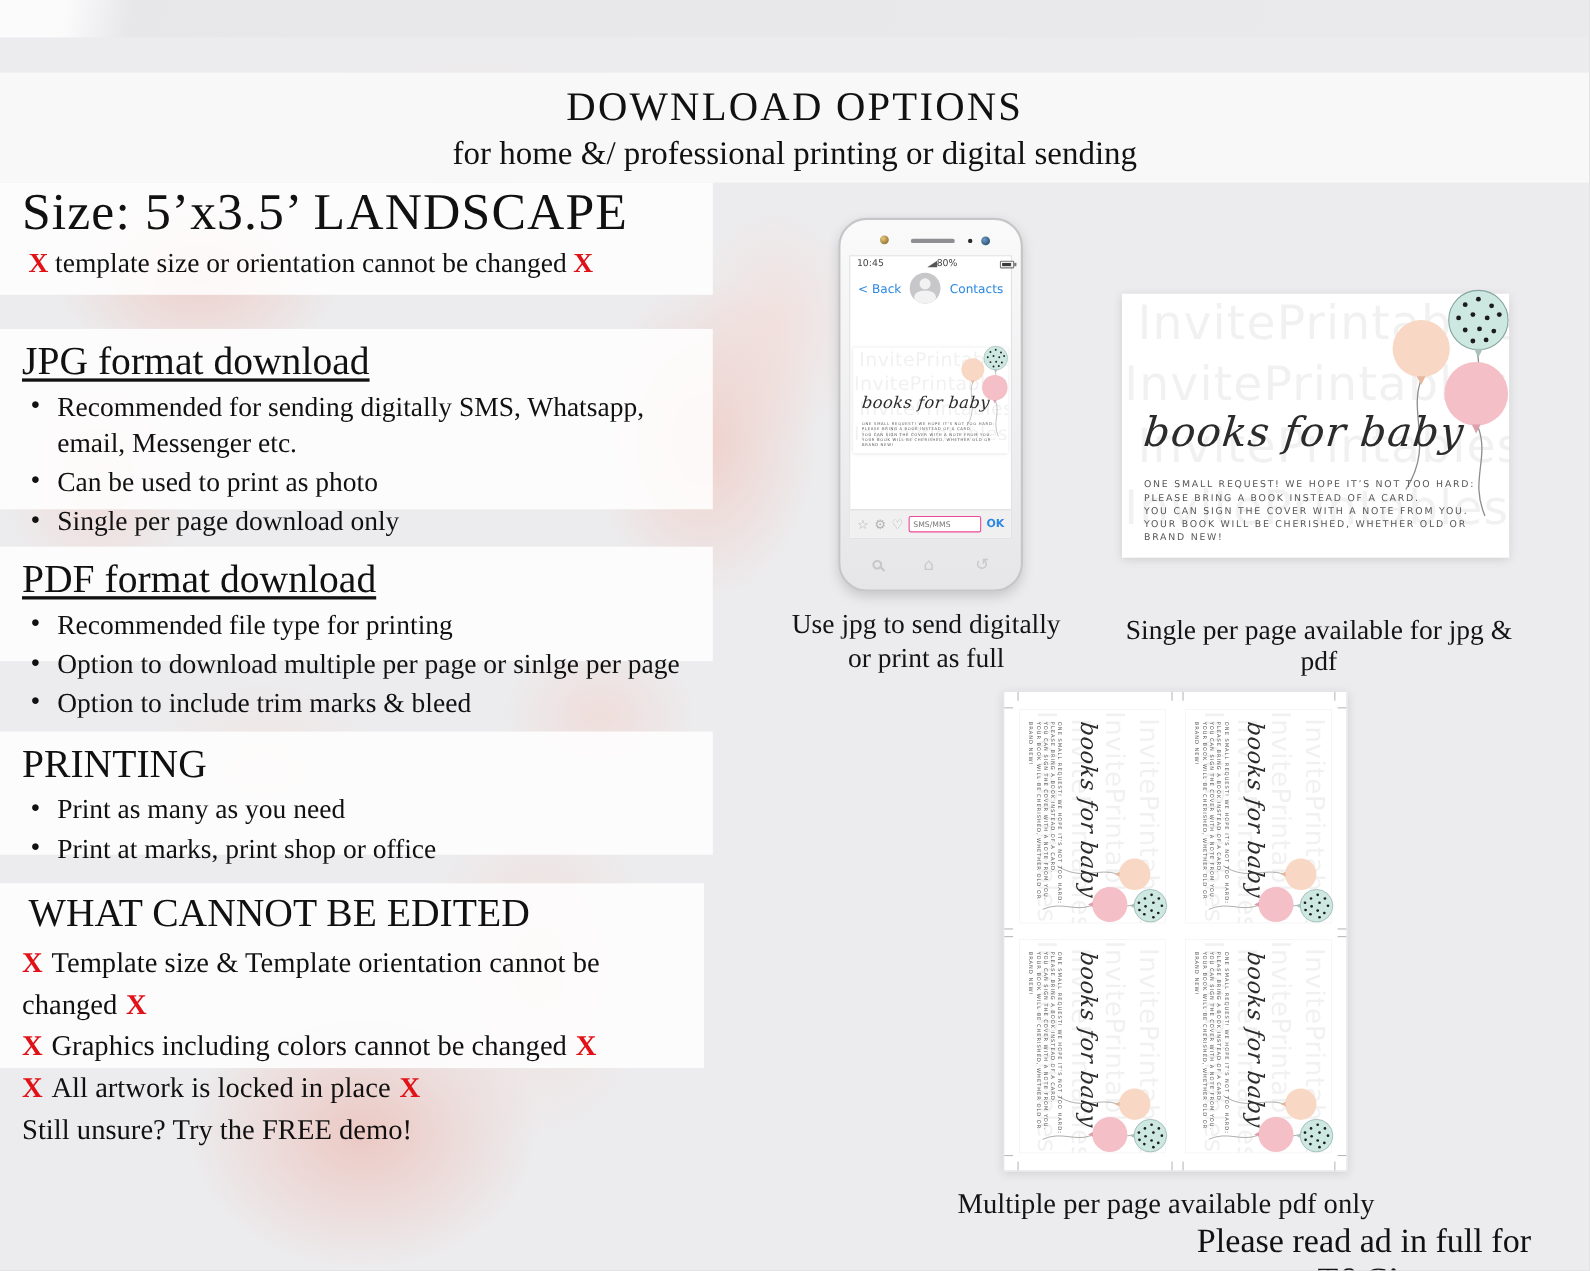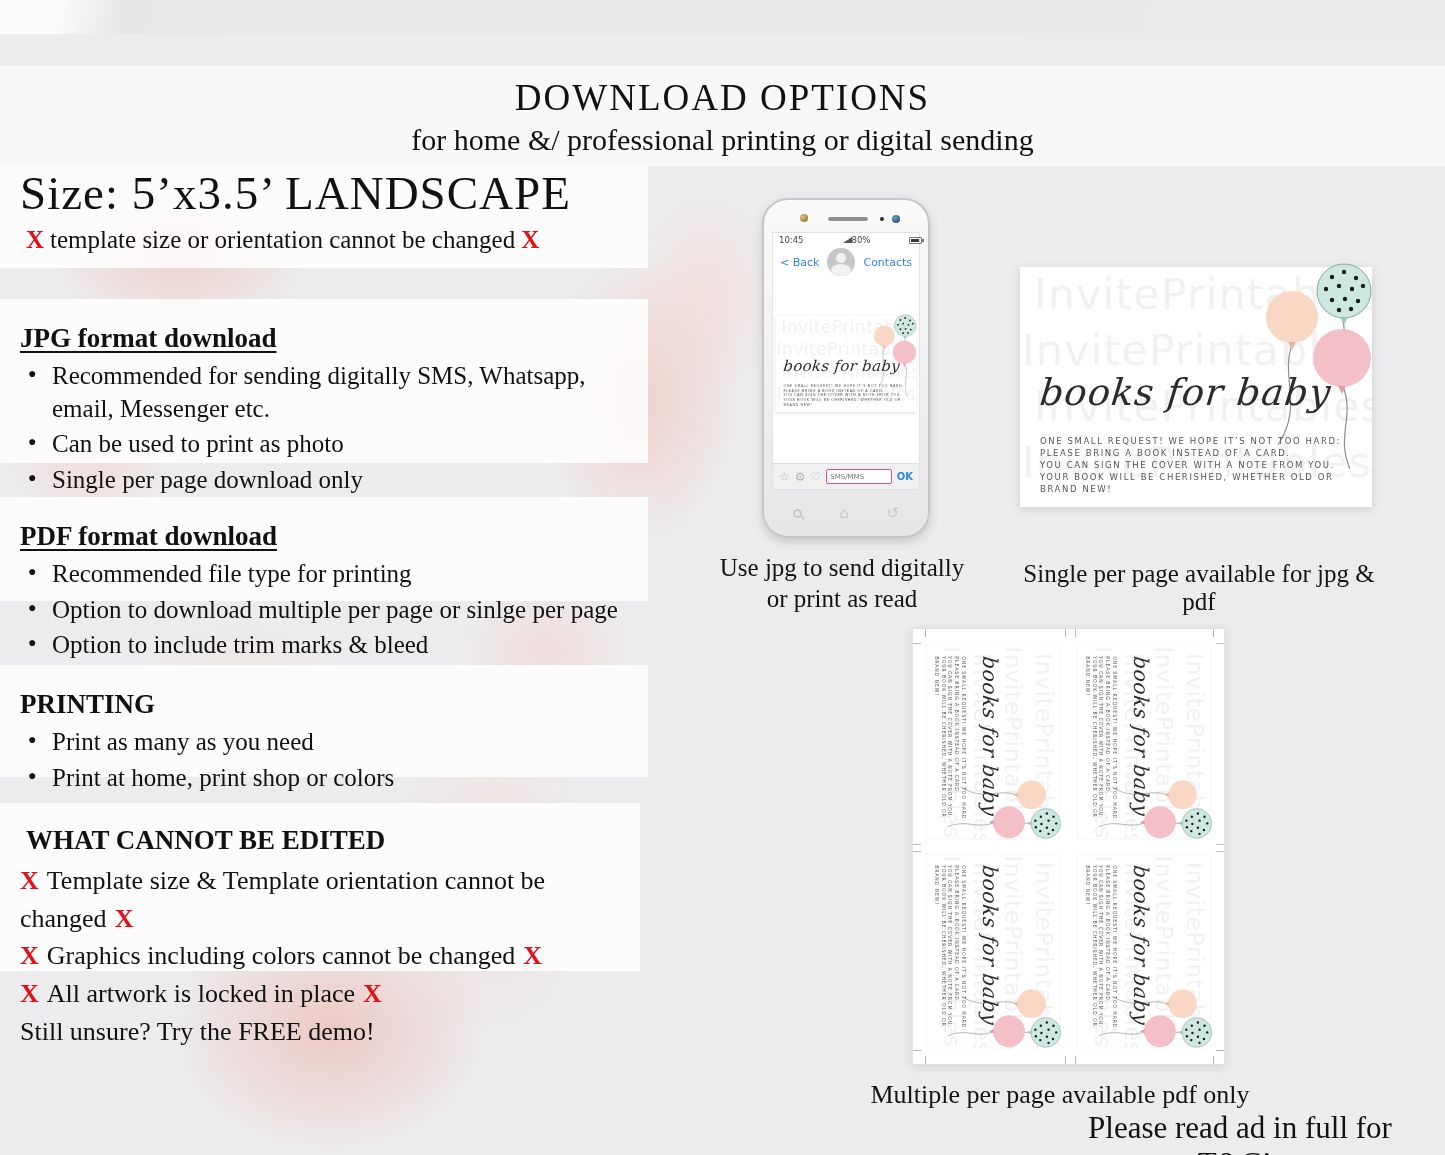--- a/index.html
+++ b/index.html
@@ -27,21 +27,21 @@
   
   .band{position:absolute;left:0;background:rgba(255,255,255,.85);padding:8px 20px;}
   .size-band{top:166px;width:648px;height:102px;padding-top:2px;}
   .size-heading{font-size:47px;letter-spacing:1px;line-height:1.1;}
   .size-note{font-size:25px;margin-top:6px;}
   .x{color:#e01218;font-weight:bold;margin:0 6px;}
   .jpg-band{top:299px;width:648px;height:164px;}
   .pdf-band{top:497px;width:648px;height:104px;}
   .printing-band{top:665px;width:648px;height:112px;}
   .edit-band{top:803px;width:640px;height:168px;padding-top:6px;}
-  .sec-head{font-size:27px;margin:16px 0 6px 0;font-weight:bold;}
+  .sec-head{font-size:36px;margin:0 0 6px 0;font-weight:normal;}
   .sec-head.u{text-decoration:underline;text-underline-offset:4px;}
   ul.bullets{list-style:none;margin:0;padding:0;font-size:25px;}
   ul.bullets li{position:relative;padding-left:32px;margin:3px 0;line-height:1.3;}
   ul.bullets li::before{content:"●";position:absolute;left:8px;top:5px;font-size:14px;}
   .xline{font-size:26px;line-height:1.45;}
   .xline .x{margin:0 8px 0 0;}
   .xline .x:last-child{margin:0 0 0 8px;}
   .still-line{font-size:26px;margin-top:4px;}
   
   .card-base{position:absolute;width:352px;height:240px;background:#fff;
@@ -177,21 +177,21 @@
       <li>Recommended file type for printing</li>
       <li>Option to download multiple per page or sinlge per page</li>
       <li>Option to include trim marks &amp; bleed</li>
     </ul>
   </section>
 
   <section class="band printing-band">
     <h2 class="sec-head">PRINTING</h2>
     <ul class="bullets">
       <li>Print as many as you need</li>
-      <li>Print at home, print shop or colors</li>
+      <li>Print at marks, print shop or office</li>
     </ul>
   </section>
 
   <section class="band edit-band">
     <h2 class="sec-head" style="padding-left:6px">WHAT CANNOT BE EDITED</h2>
     <div class="xline">
       <span class="x">X</span><span>Template size &amp; Template orientation cannot be changed</span><span class="x">X</span>
     </div>
     <div class="xline">
       <span class="x">X</span><span>Graphics including colors cannot be changed</span><span class="x">X</span>
@@ -253,21 +253,21 @@
     </div>
     <div class="chin">
       <span class="search-glass"></span>
       <span>⌂</span>
       <span>↺</span>
     </div>
   </div>
 
   <div class="caption phone-caption">
     <div>Use jpg to send digitally</div>
-    <div>or print as read</div>
+    <div>or print as full</div>
   </div>
 
   <div class="card-base big-card">
     <div class="wm">
       <div>InvitePrintablesShop</div>
         <div>InvitePrintablesShop</div>
       <div>InvitePrintablesShop</div>
         <div>InvitePrintablesShop</div>
     </div>
     <svg class="balloons" viewBox="0 0 118 222">

